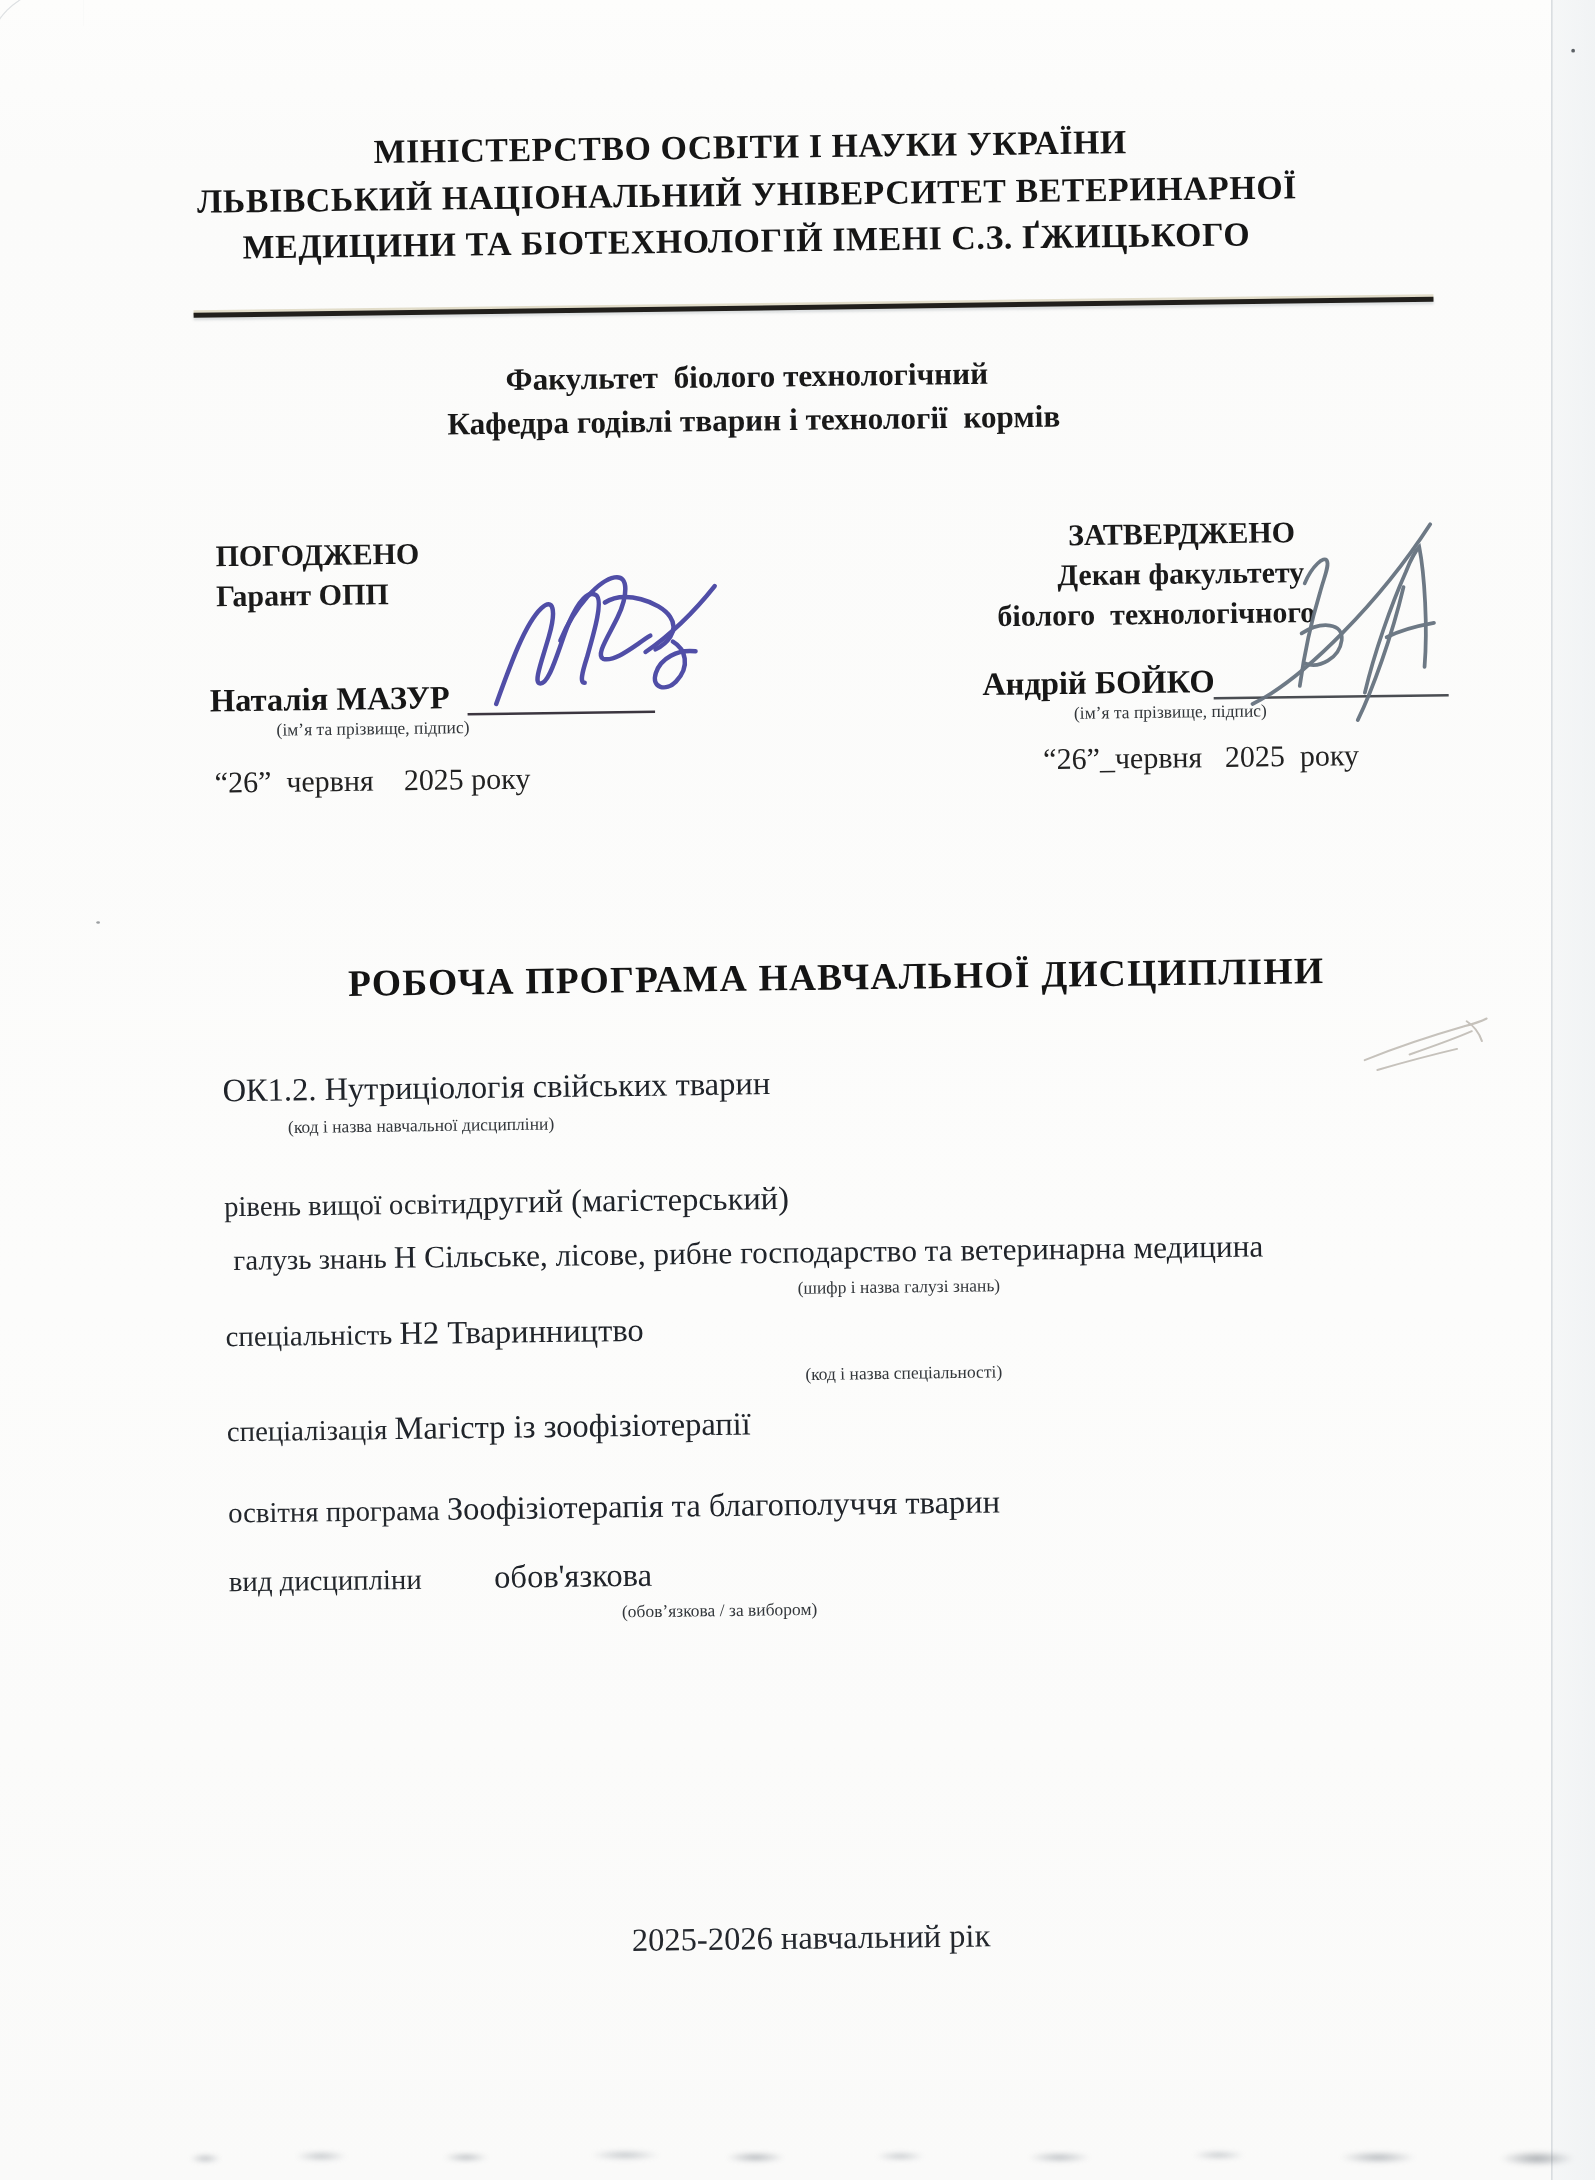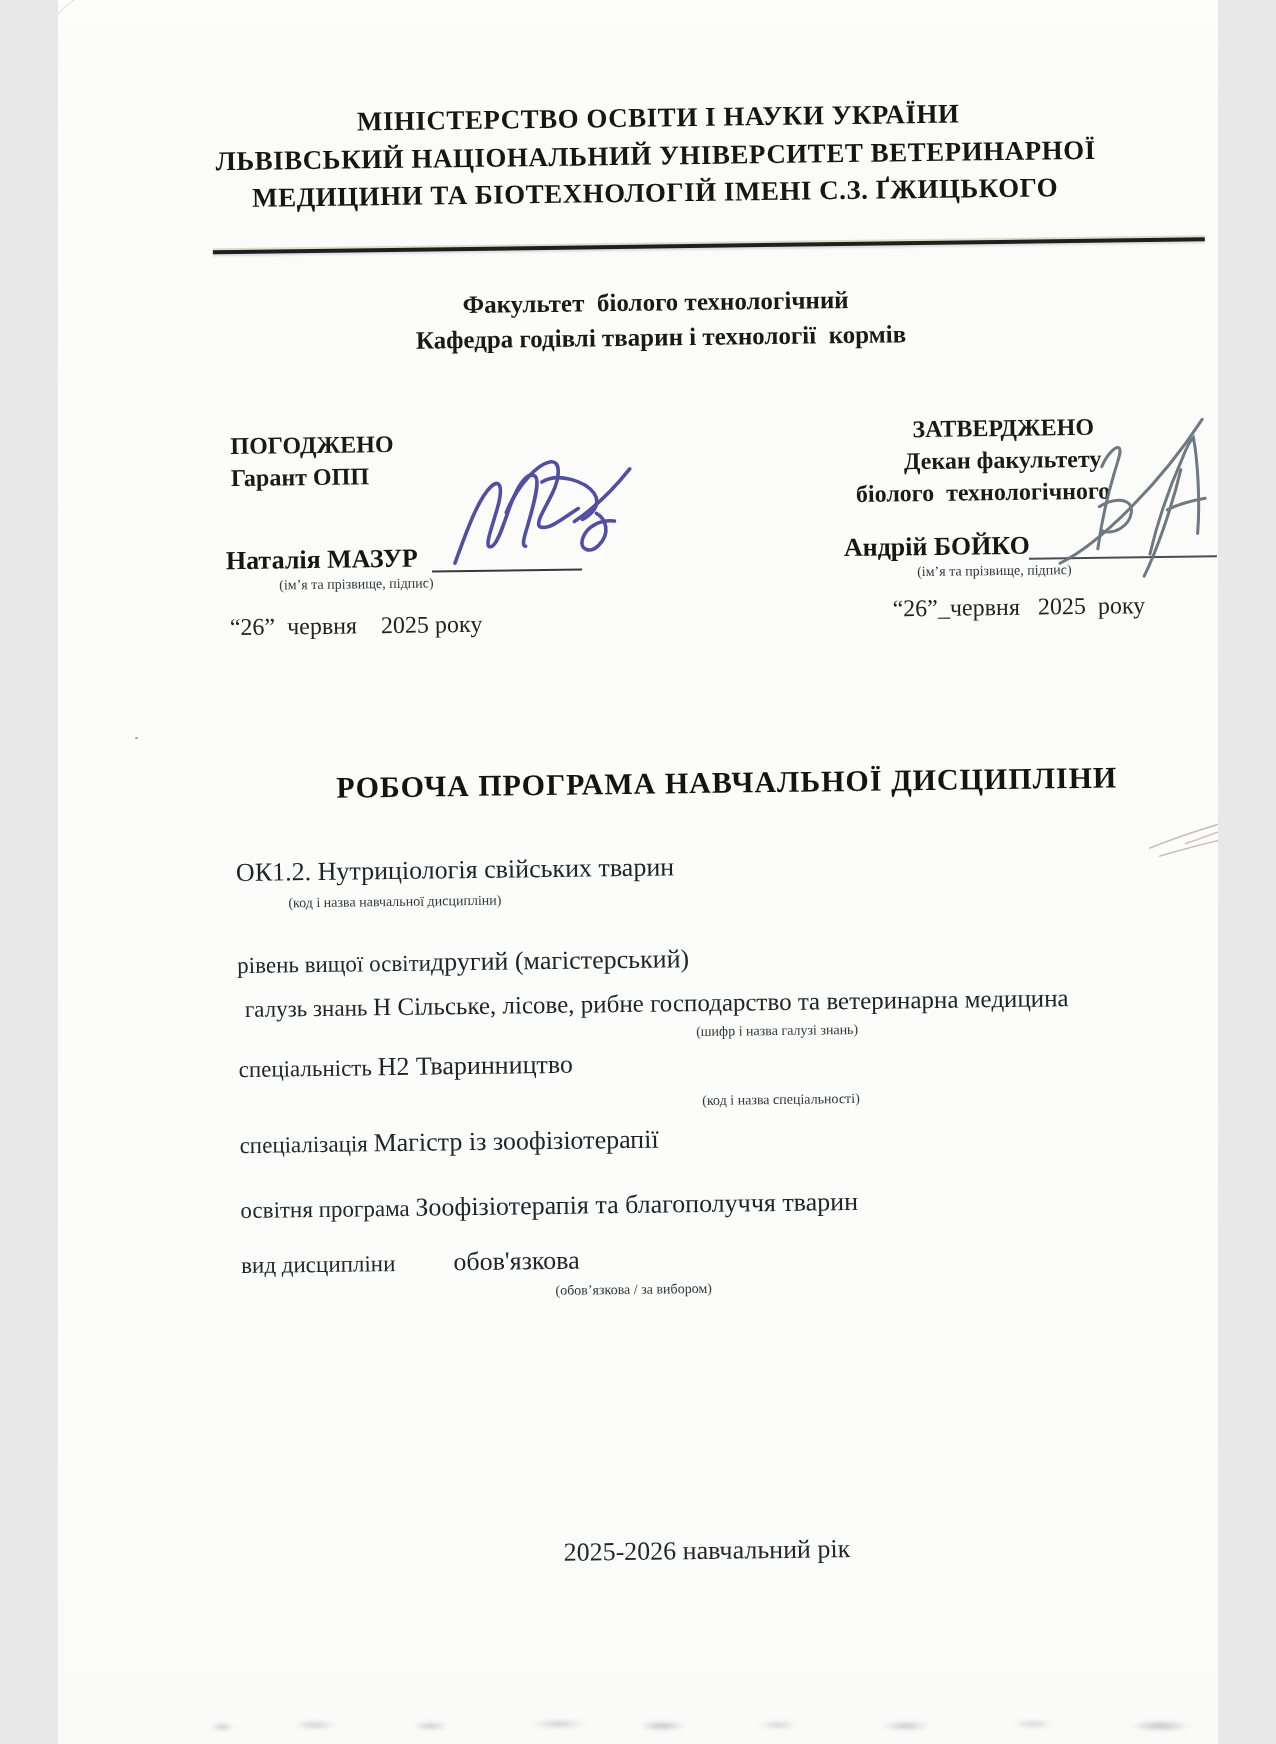--- a/index.html
+++ b/index.html
@@ -1,18 +1,18 @@
 <!DOCTYPE html>
 <html><head>
 <meta charset="utf-8">
 <style>
   html,body{margin:0;padding:0;background:#e8e8e8;}
   .page{
     position:relative;
-    width:1160px;height:1744px;
+    width:1276px;height:1744px;
     margin:0 auto;
     background:linear-gradient(180deg,#fdfdfc 0%,#fbfbfa 8%,#fcfcfb 60%,#fafaf9 100%);
     overflow:hidden;
     font-family:"Liberation Serif","DejaVu Serif",serif;
     color:#1b1b1b;
   }
   .rot{position:absolute;left:0;top:0;width:1276px;height:1744px;
     transform:rotate(-0.75deg);transform-origin:640px 870px;}
   .abs{position:absolute;}
   .ctr{transform:translateX(-50%);text-align:center;white-space:pre;}

